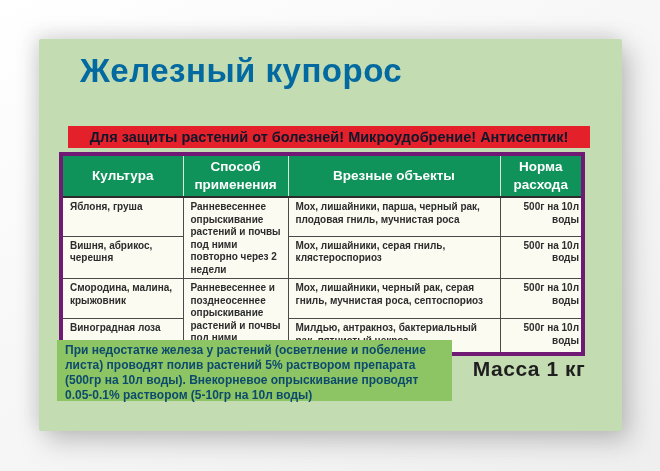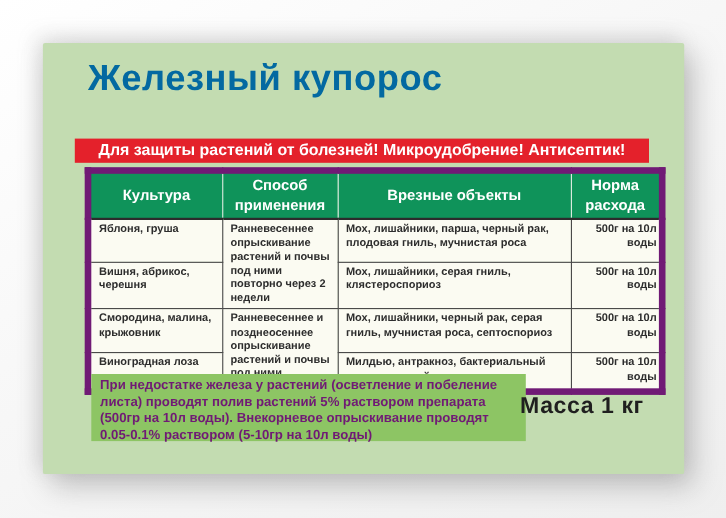--- a/index.html
+++ b/index.html
@@ -26,28 +26,28 @@
     padding-left: 41px;
   }
   .subtitle {
     position: absolute; top: 57px; left: 0; width: 100%;
     text-align: center;
     font-size: 17px; font-weight: bold; color: #222222;
   }
   .banner {
     position: absolute; top: 87px; left: 29px; width: 522px; height: 22px;
     background: #e4212b;
-    color: #ffffff; font-size: 14.5px; font-weight: bold;
+    color: #0f172a; font-size: 14.5px; font-weight: bold;
     text-align: center; line-height: 22px;
     box-sizing: border-box;
   }
   table.usage-table {
-    position: absolute; top: 113px; left: 38px; width: 522px;
+    position: absolute; top: 113px; left: 20px; width: 522px;
     border-collapse: collapse; table-layout: fixed;
-    border: 6px solid #701a75;
+    border: 4px solid #701a75;
   }
   table.usage-table th {
     background: #0f935a; color: #ffffff;
     font-size: 13.5px; font-weight: bold;
     text-align: center; vertical-align: middle;
     line-height: 1.35; padding: 2px 3px;
     border-left: 1px solid #d9eadf;
     border-bottom: 2px solid #2c2c2c;
   }
   table.usage-table th:first-child { border-left: none; }
@@ -58,24 +58,24 @@
     line-height: 1.25; padding: 3px 4px 2px 7px;
     border: 1px solid #4a4a4a;
   }
   table.usage-table td.rate { text-align: right; padding-left: 2px; padding-right: 2px; }
   tr.hdr    { height: 38px; }
   tr.row-0  { height: 30px; }
   tr.row-1  { height: 35px; }
   tr.row-2  { height: 40px; }
   tr.row-3  { height: 35px; }
   .note {
-    position: absolute; top: 301px; left: 44px; width: 395px; height: 61px;
+    position: absolute; top: 301px; left: 18px; width: 395px; height: 61px;
     box-sizing: border-box;
     background: #8dc564;
-    color: #701a75; font-size: 12px; font-weight: bold;
+    color: #0c4a6e; font-size: 12px; font-weight: bold;
     line-height: 15px; padding: 3px 8px 2px 8px;
   }
   .mass {
     position: absolute; top: 318px; left: 400px; width: 180px;
     text-align: center;
     font-size: 21px; font-weight: bold; color: #1f1f1f;
     letter-spacing: 0.5px;
   }
 </style>
 </head>

